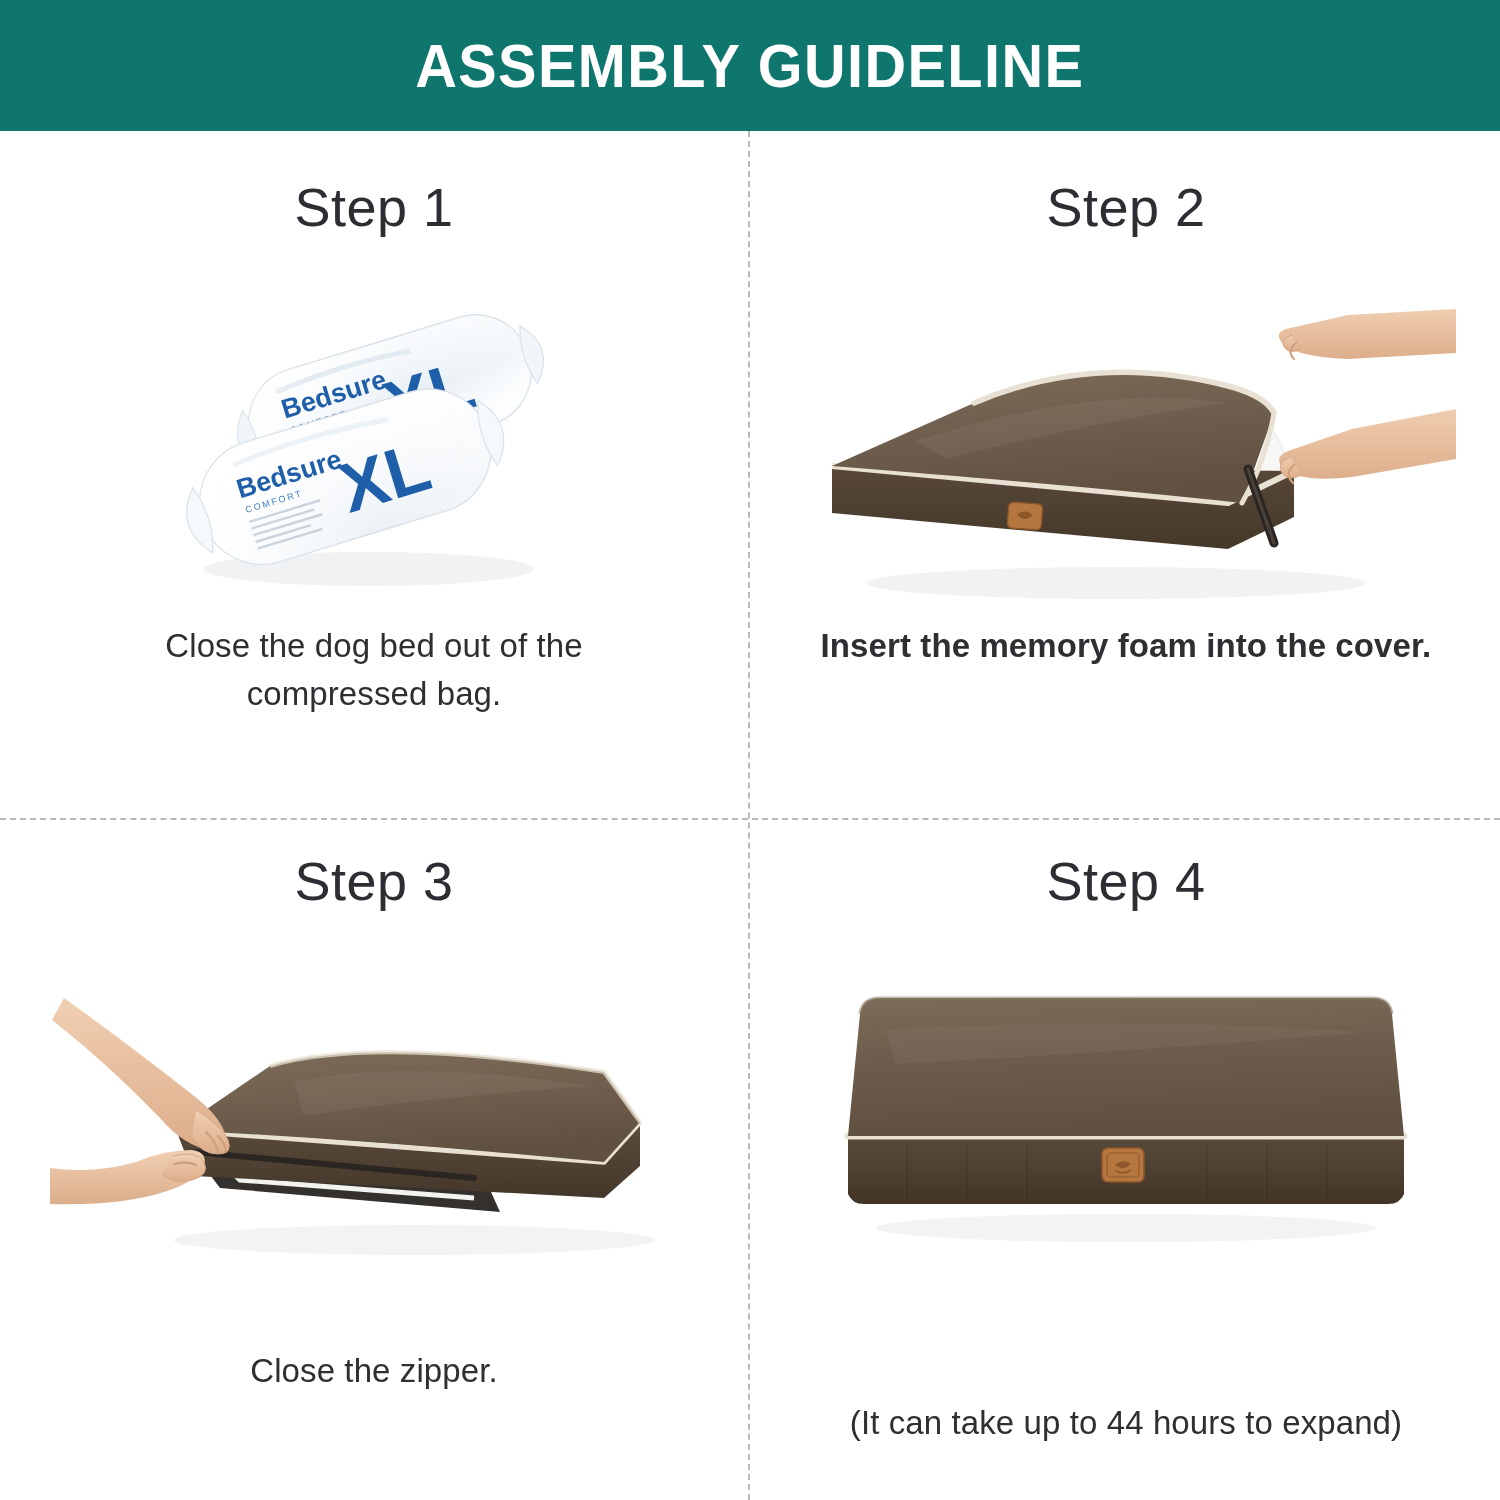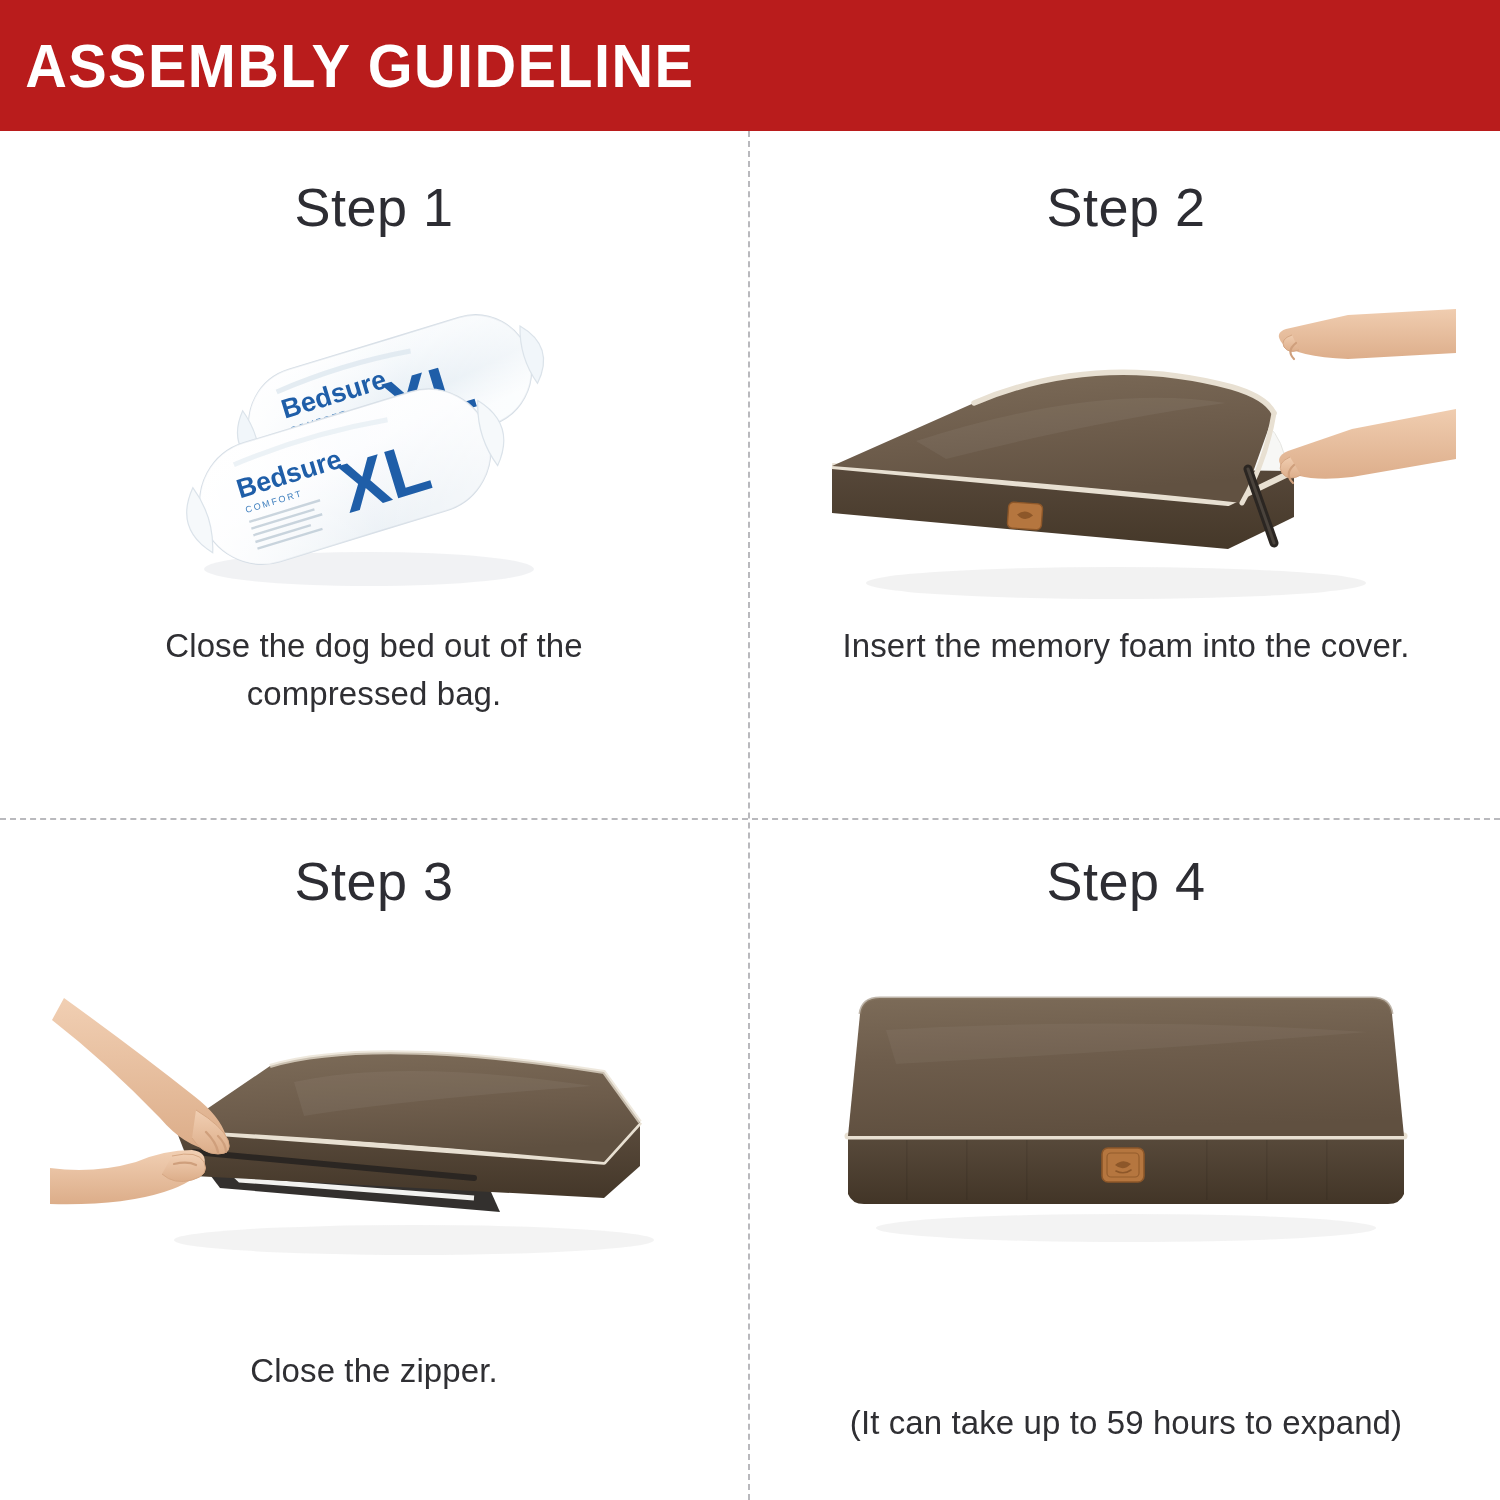--- a/index.html
+++ b/index.html
@@ -7,22 +7,22 @@
     width: 1500px; height: 1500px;
     background: #ffffff;
     font-family: "Liberation Sans", sans-serif;
     overflow: hidden;
   }
   #page { position: relative; width: 1500px; height: 1500px; background:#fff; }
 
   
   .header {
     position: absolute; left:0; top:0; width:1500px; height:131px;
-    background: #b91c1c;
-    display:flex; align-items:center; 
+    background: #0f766e;
+    display:flex; align-items:center; justify-content:center;
   }
   .header-title {
     color:#ffffff;
     font-size: 62px;
     font-weight: 700;
     letter-spacing: 1.5px;
     text-transform: uppercase;
     font-family: "Liberation Sans", sans-serif;
     transform: scaleX(0.93);
   }
@@ -56,21 +56,21 @@
 
   .caption {
     position:absolute; left:40px; right:40px; text-align:center;
     color:#2f2f33;
     font-size: 33px;
     font-weight: 400;
     line-height: 1.45;
     letter-spacing: 0.1px;
   }
   .c1 .caption { bottom:100px; }
-  .c2 .caption { bottom:148px; }
+  .c2 .caption { bottom:148px;font-weight:bold; }
   .c3 .caption { bottom:112px; }
   .c4 .caption { bottom:60px;  }
 
   .art { position:absolute; left:0; right:0; }
   .c1 .art { top:150px; height:330px; }
   .c2 .art { top:160px; height:330px; }
   .c3 .art { top:120px; height:340px; }
   .c4 .art { top:140px; height:340px; }
 
   svg { display:block; margin:0 auto; overflow:visible; }
@@ -342,18 +342,18 @@
             <rect x="150" y="180" width="1.6" height="60" fill="#000"></rect>
             <rect x="210" y="180" width="1.6" height="60" fill="#000"></rect>
             <rect x="390" y="180" width="1.6" height="60" fill="#000"></rect>
             <rect x="450" y="180" width="1.6" height="60" fill="#000"></rect>
             <rect x="510" y="180" width="1.6" height="60" fill="#000"></rect>
           </g>
         </svg>
       </div>
 
       <div class="caption">
-        <div>(It can take up to 59 hours to expand)</div>
+        <div>(It can take up to 44 hours to expand)</div>
       </div>
     </div>
 
   </div>
 </div>
 
 </body></html>

